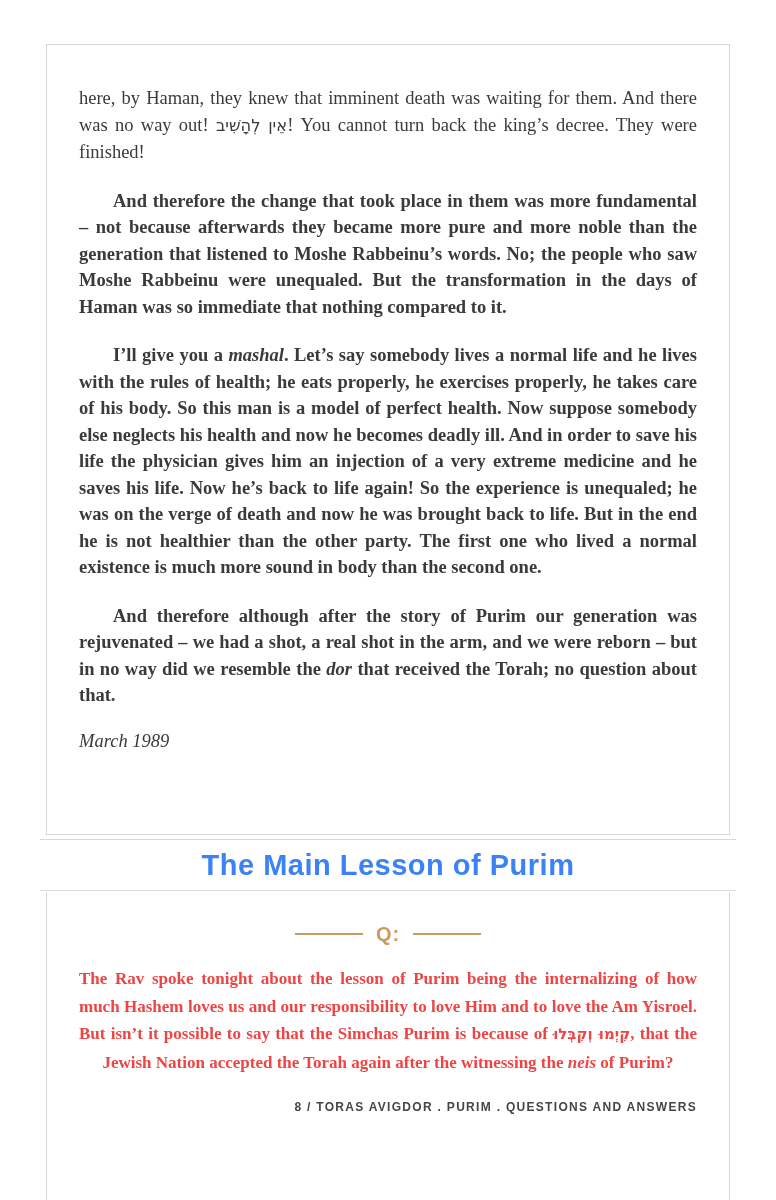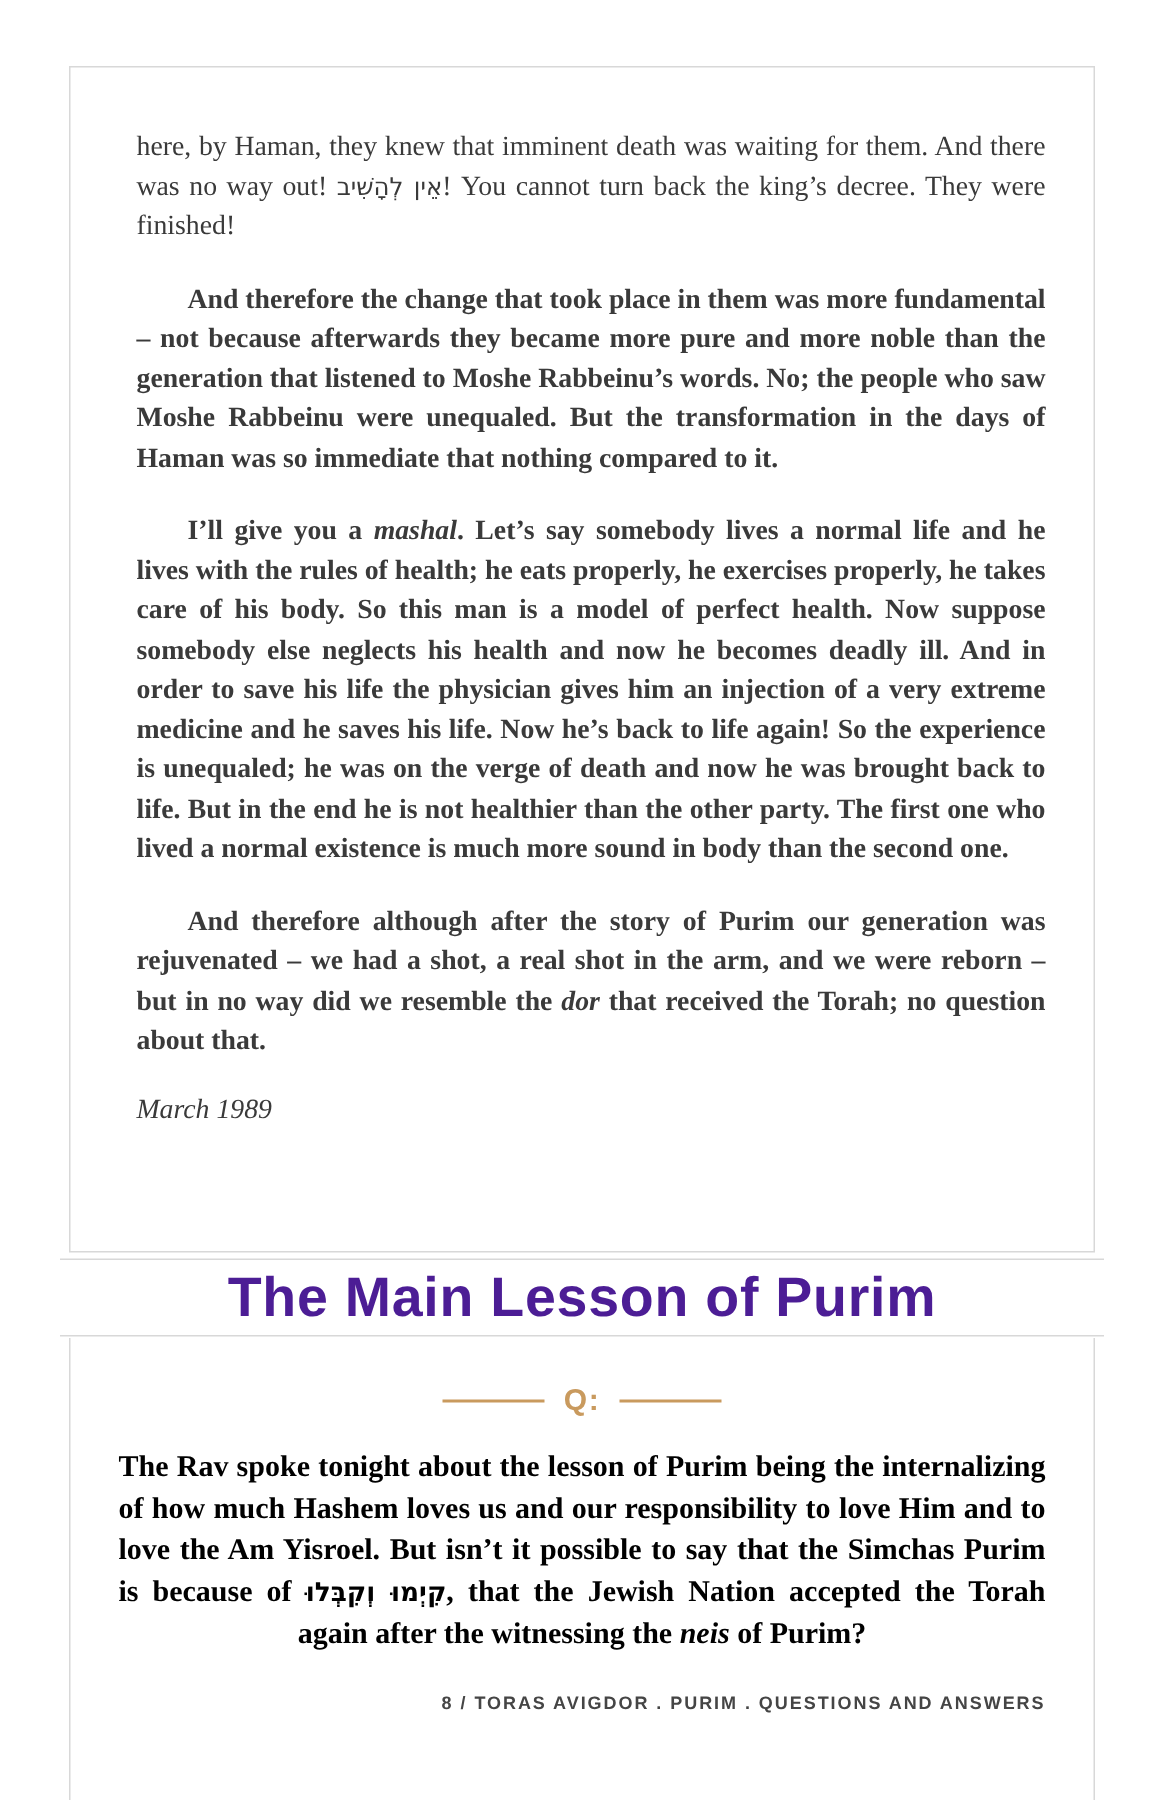--- a/index.html
+++ b/index.html
@@ -9,21 +9,21 @@
     position:relative;
     overflow:hidden;
     font-family:"Liberation Serif", serif;
   }
   .page-card {
     position:absolute;
     left:46px; top:44px;
     width:684px; height:791px;
     border:1px solid #d8d8d8;
     background:#ffffff;
-    padding:40px 32px 0 44px;
+    padding:40px 32px 0 32px;
   }
   .body-para {
     font-size:18.5px;
     line-height:26.5px;
     color:#3a3a3a;
     text-align:justify;
     margin-bottom:22px;
   }
   .body-para.indent { text-indent:34px;font-weight:bold; }
   .hebrew {
@@ -42,23 +42,23 @@
     left:40px; top:839px;
     width:696px; height:52px;
     border-top:1px solid #d8d8d8;
     border-bottom:1px solid #d8d8d8;
     display:flex; align-items:center; justify-content:center;
     background:#ffffff;
   }
   .section-heading {
     font-family:"Liberation Sans", sans-serif;
     font-weight:700;
-    font-size:37px;
+    font-size:29px;
     letter-spacing:0.5px;
-    color:#4c1d95;
+    color:#3b82f6;
   }
   .lower-card {
     position:absolute;
     left:46px; top:892px;
     width:684px; height:308px;
     border-left:1px solid #d8d8d8;
     border-right:1px solid #d8d8d8;
     background:#ffffff;
     padding:30px 32px 0 32px;
   }
@@ -73,24 +73,24 @@
   }
   .q-label {
     font-family:"Liberation Sans", sans-serif;
     font-weight:700;
     font-size:20px;
     letter-spacing:1px;
     color:#c99a5e;
   }
   .question-text {
     margin-top:19px;
-    font-size:20px;
+    font-size:17px;
     line-height:27.5px;
     font-weight:700;
-    color:#000000;
+    color:#ef4444;
     text-align:justify;
     text-align-last:center;
   }
   .page-footer {
     margin-top:24px;
     text-align:right;
     font-family:"Liberation Sans", sans-serif;
     font-weight:700;
     font-size:12px;
     letter-spacing:1.3px;

